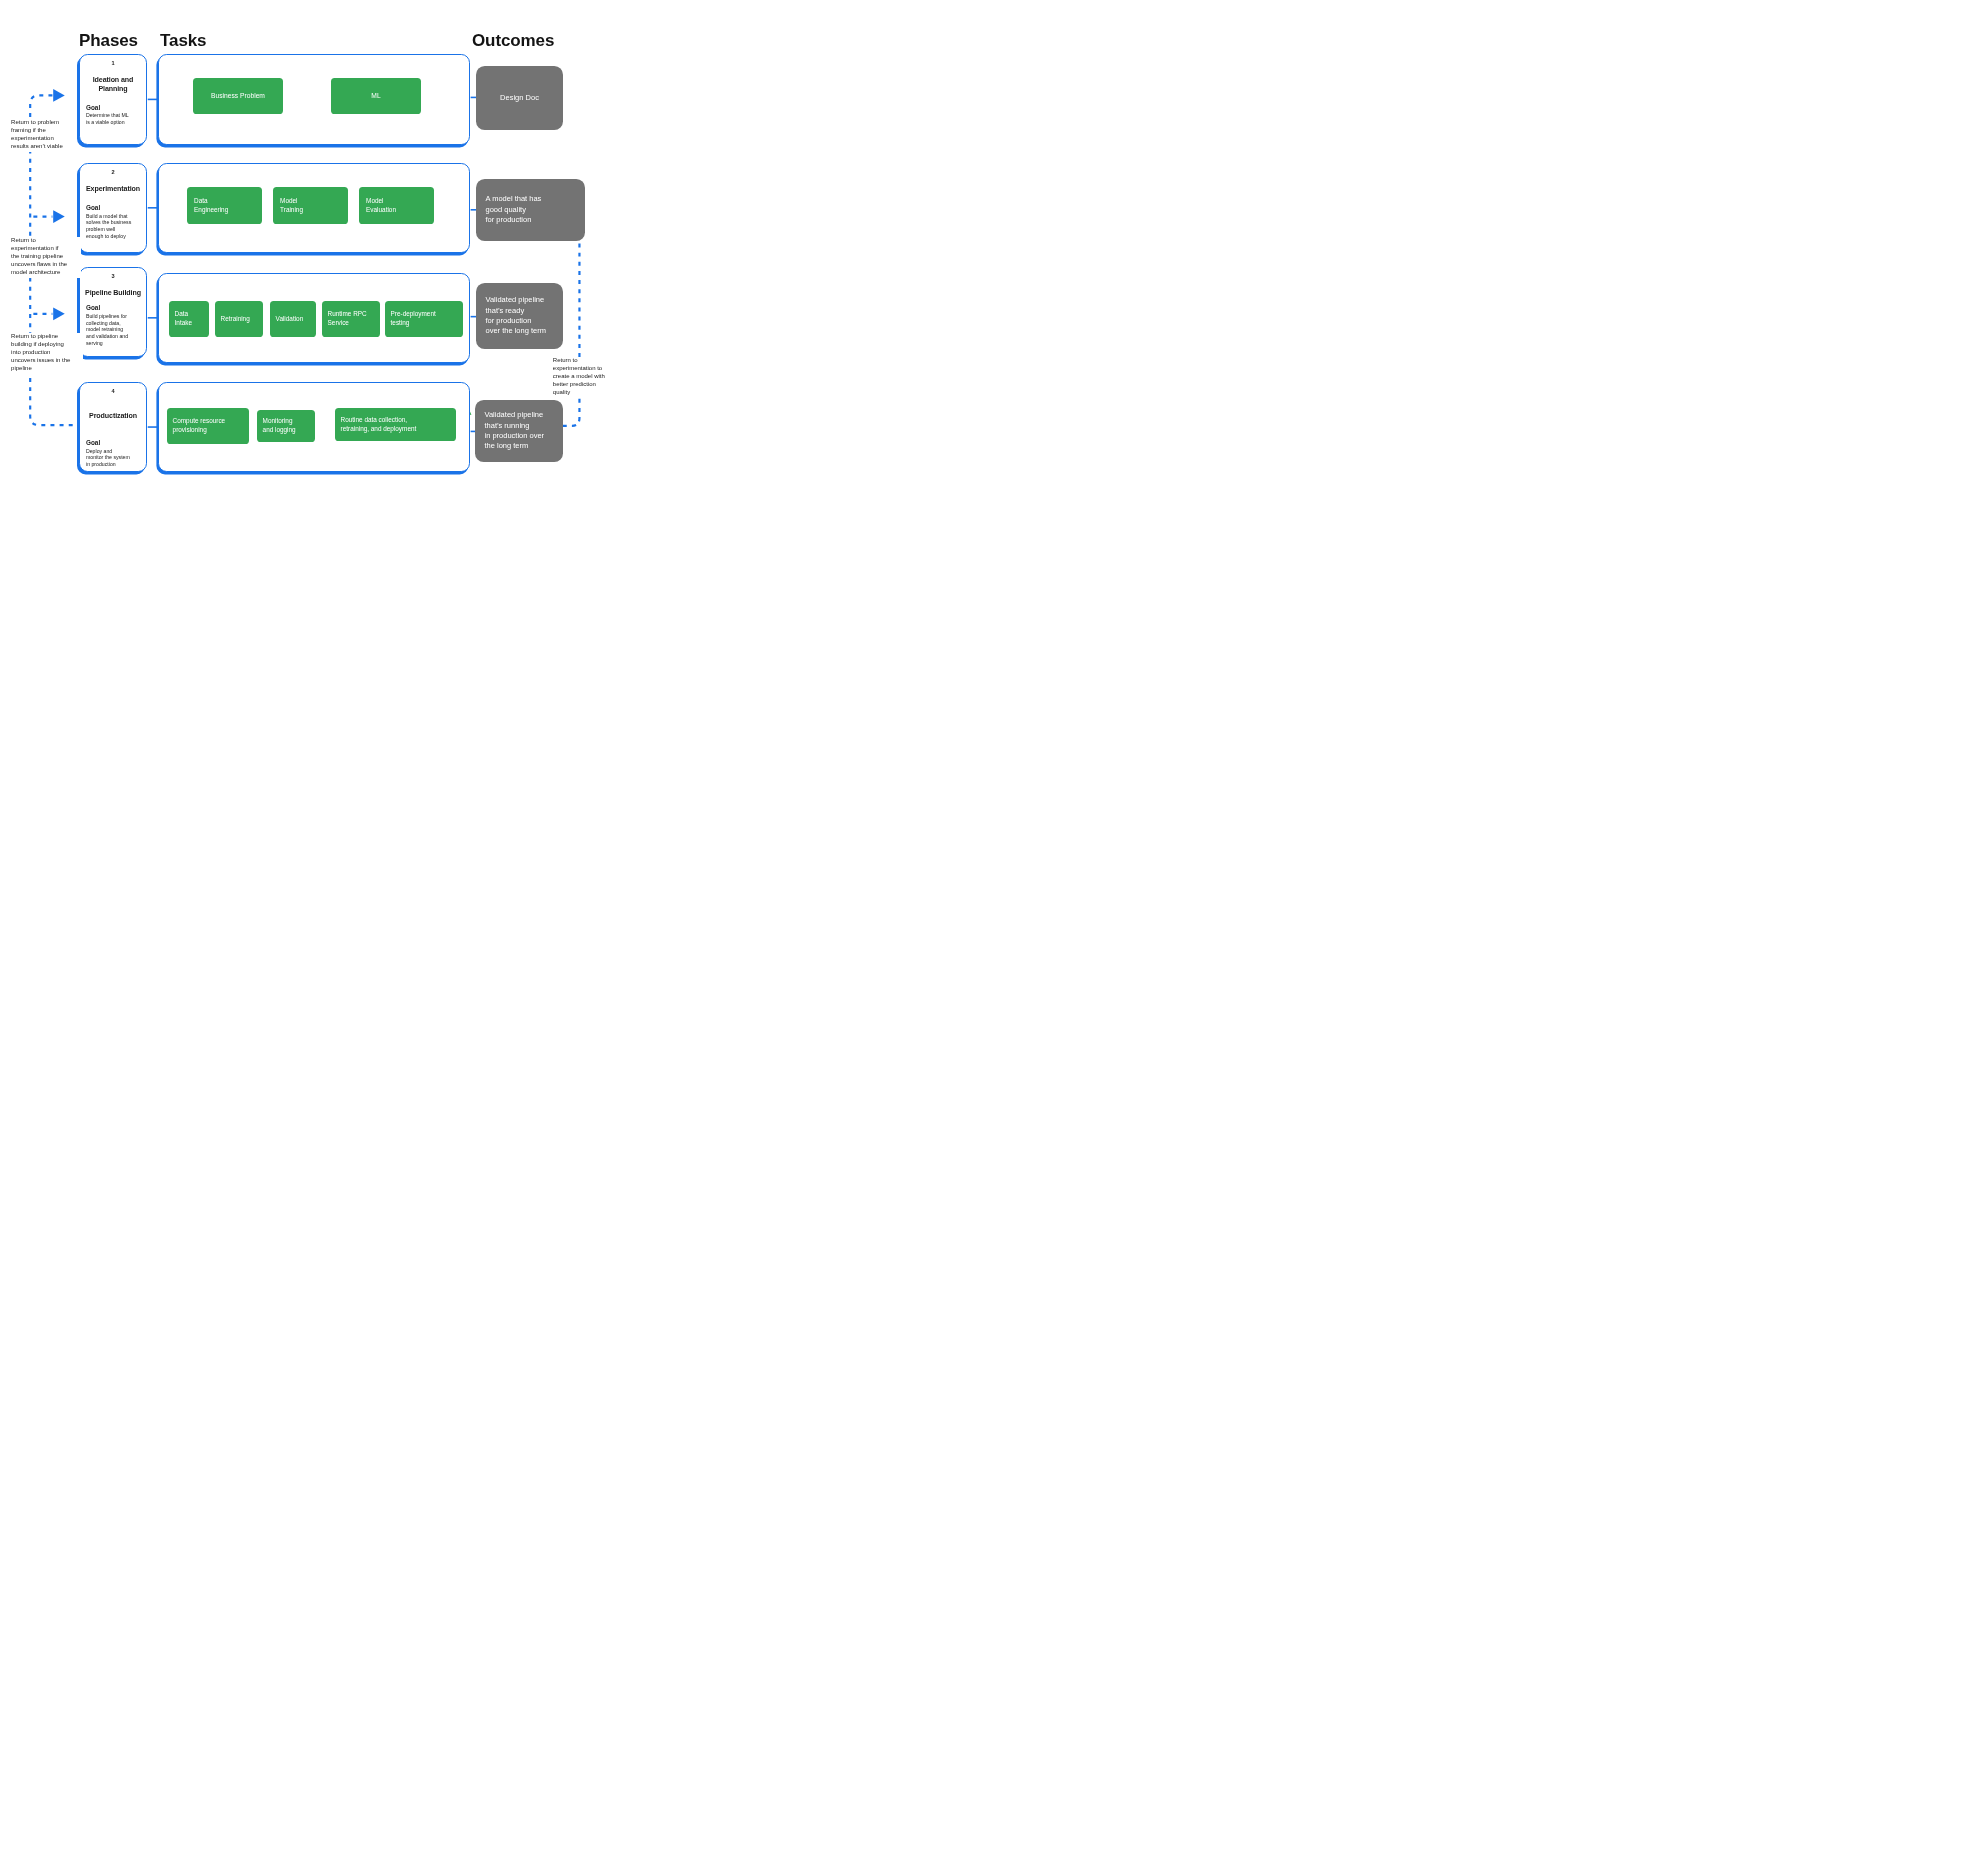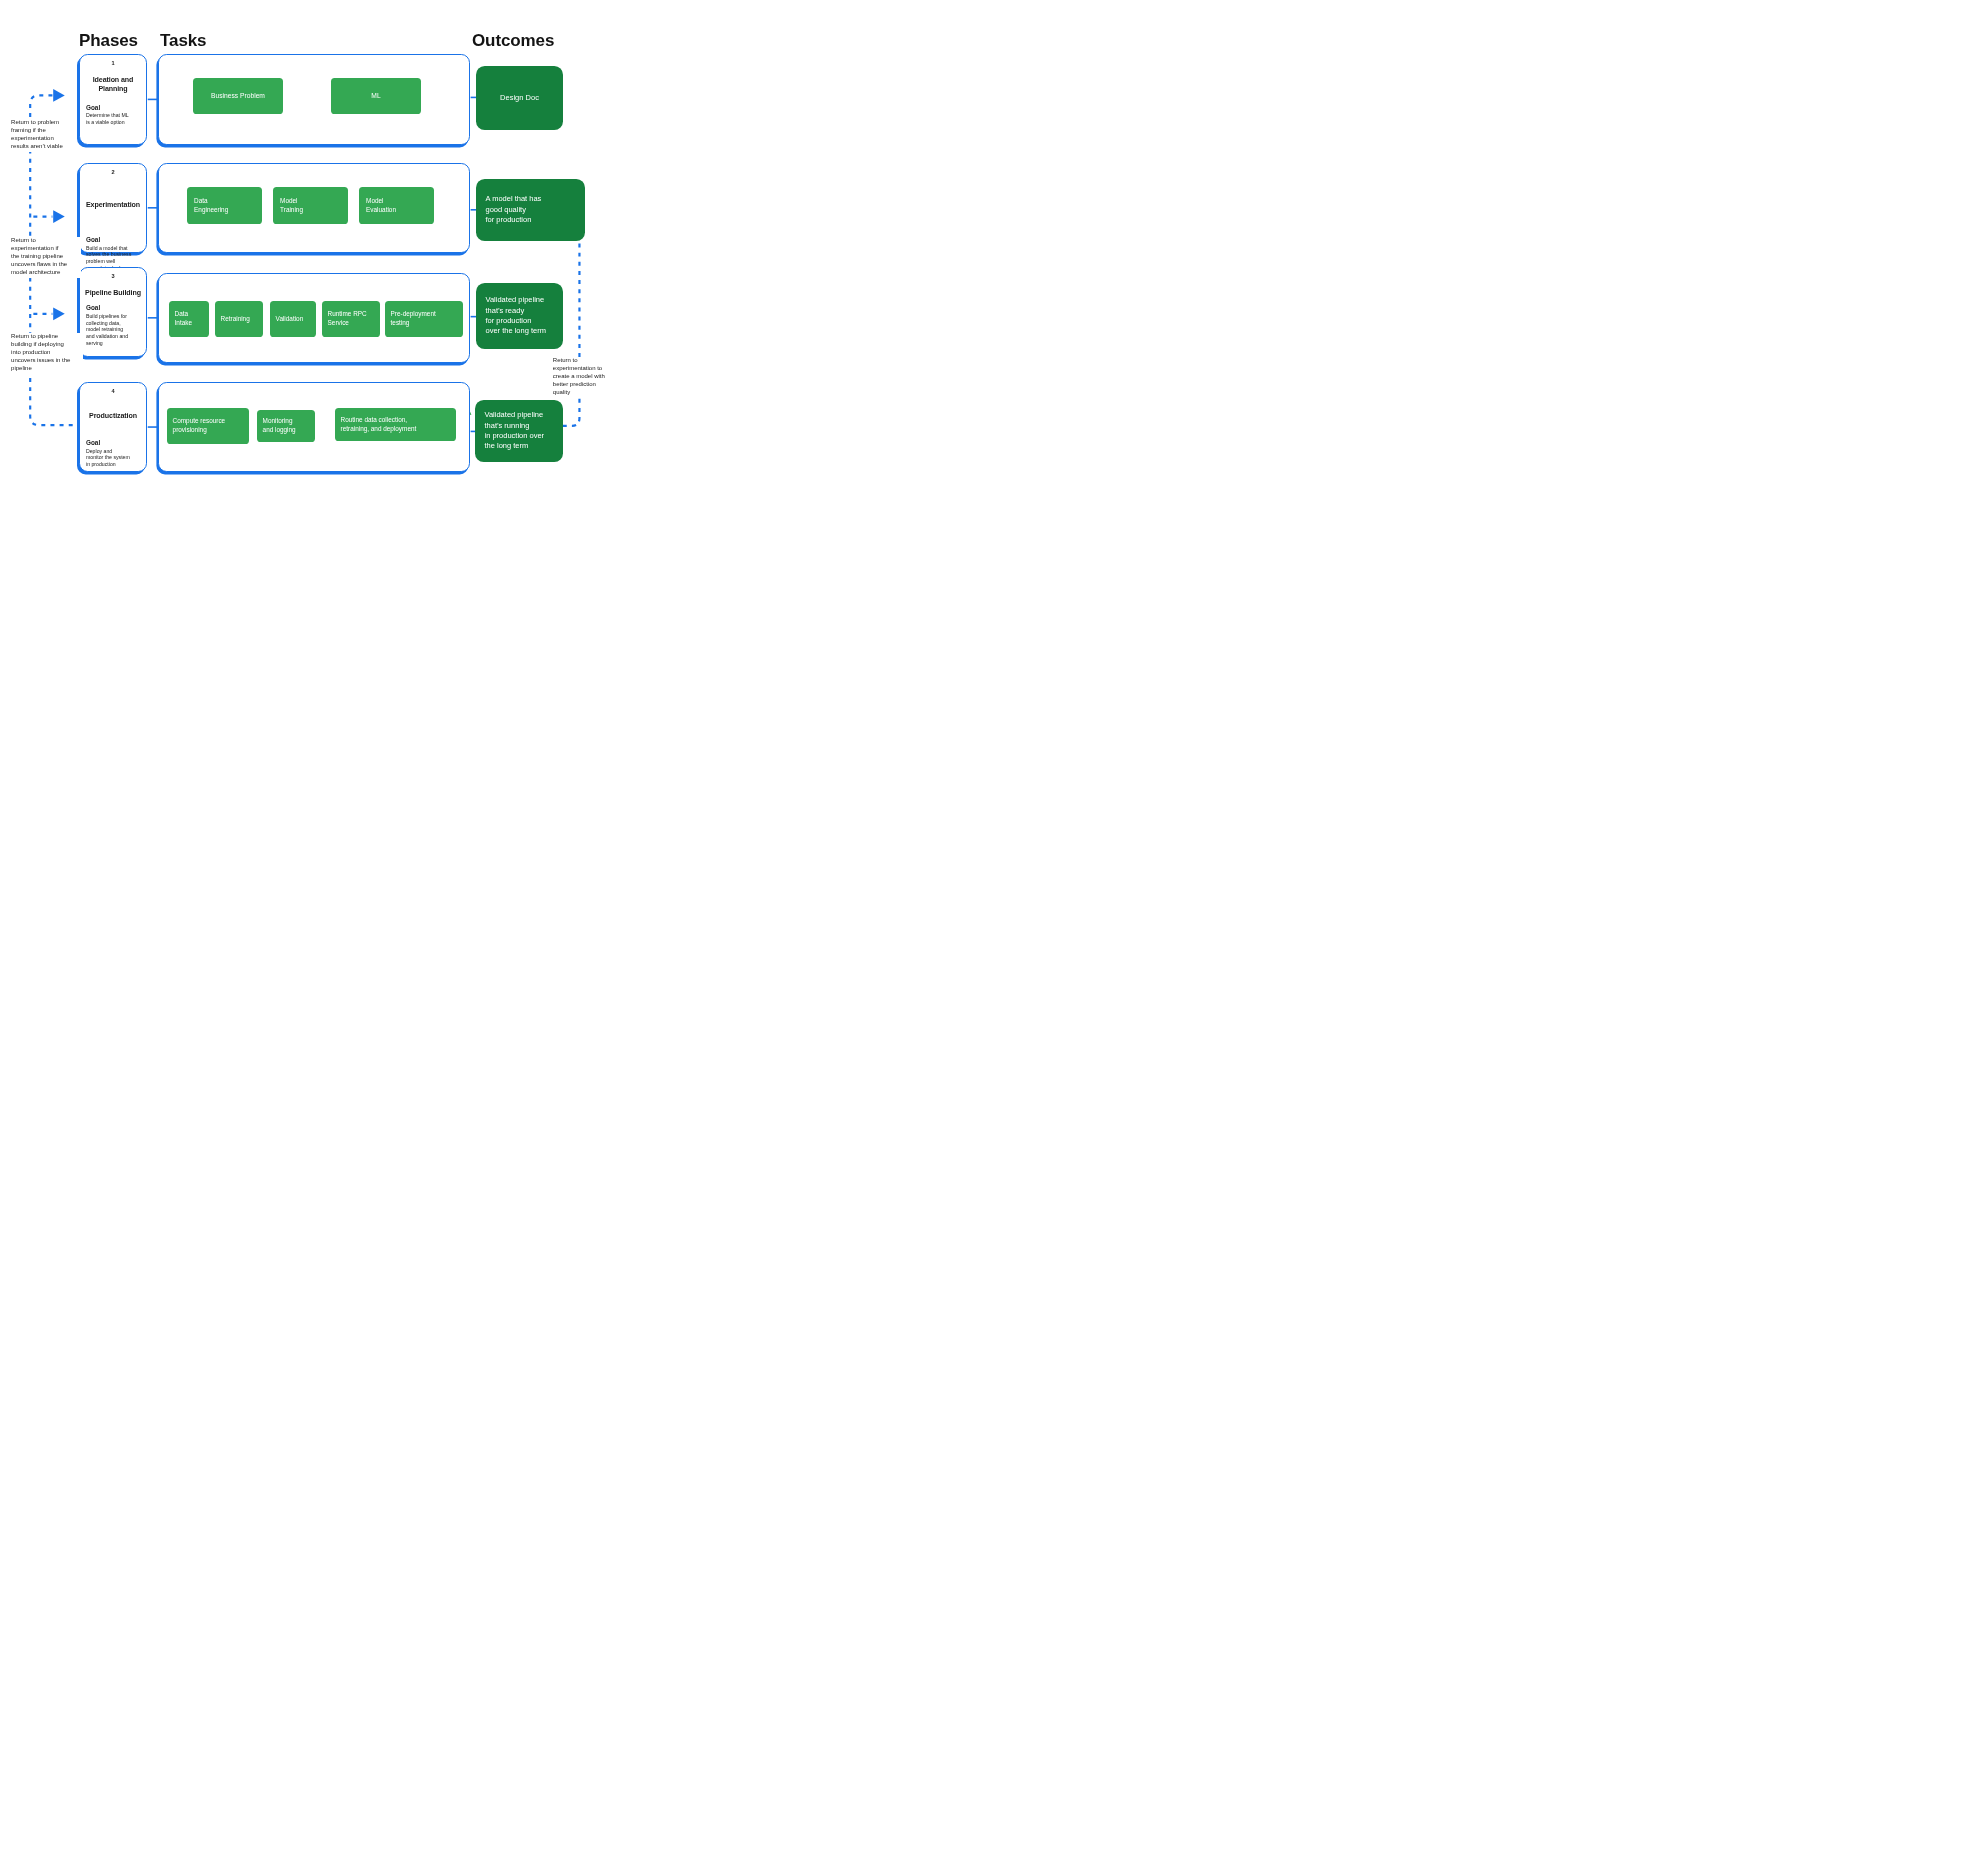--- a/index.html
+++ b/index.html
@@ -12,21 +12,21 @@
   .card .num{font-weight:700;font-size:5.6px;}
   .card .title{font-weight:700;font-size:7.1px;line-height:1.25;text-align:center;margin-top:10px;letter-spacing:-0.1px;}
   .goalwrap{align-self:stretch;margin-top:10.3px;padding:0 1.2px;}
   .goal-label{font-weight:700;font-size:6.4px;margin-bottom:1.6px;}
   .goal-text{font-size:5.2px;line-height:1.32;white-space:pre-line;}
   .panel{position:absolute;z-index:1;left:158px;width:312px;box-sizing:border-box;background:#fff;
          border:1.6px solid #1a73e8;border-radius:8.7px;box-shadow:-1.6px 2.4px 0 0 #1a73e8;}
   .task{position:absolute;z-index:2;background:#34a853;color:#fff;border-radius:3.6px;font-size:6.4px;line-height:1.35;
         white-space:pre-line;display:flex;align-items:center;box-sizing:border-box;padding:3.2px 5.6px;}
   .task.center{justify-content:center;text-align:center;font-size:6.7px;}
-  .outcome{position:absolute;z-index:1;background:#15803d;color:#fff;border-radius:8.7px;font-size:7.5px;line-height:1.38;
+  .outcome{position:absolute;z-index:1;background:#737373;color:#fff;border-radius:8.7px;font-size:7.5px;line-height:1.38;
         white-space:pre-line;display:flex;align-items:center;box-sizing:border-box;padding:0 9.5px;}
   .outcome.center{justify-content:center;text-align:center;}
   .note{position:absolute;z-index:2;font-size:6px;line-height:1.33;white-space:pre-line;background:#fff;padding:0.4px 0.8px;}
 </style>
 </head>
 <body>
 
 <div id="stage">
 
   <svg id="wires" width="614" height="507" viewBox="0 0 1546 1276">
@@ -86,21 +86,21 @@
 
   <div class="card" style="top:54px;height:91px;">
     <div class="num">1</div>
     <div class="title">Ideation and Planning</div>
     <div class="goalwrap">
       <div class="goal-label">Goal</div>
       <div class="goal-text">Determine that ML
 is a viable option</div>
     </div>
   </div>
-  <div class="card" style="top:163px;height:90px;gap:16px;">
+  <div class="card" style="top:163px;height:90px;">
     <div class="num">2</div>
     <div class="title">Experimentation</div>
     <div class="goalwrap">
       <div class="goal-label">Goal</div>
       <div class="goal-text">Build a model that
 solves the business
 problem well
 enough to deploy</div>
     </div>
   </div>

